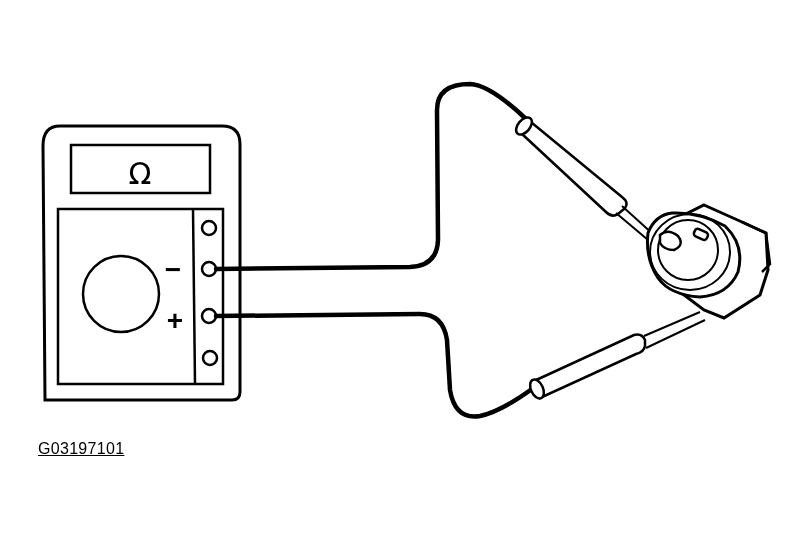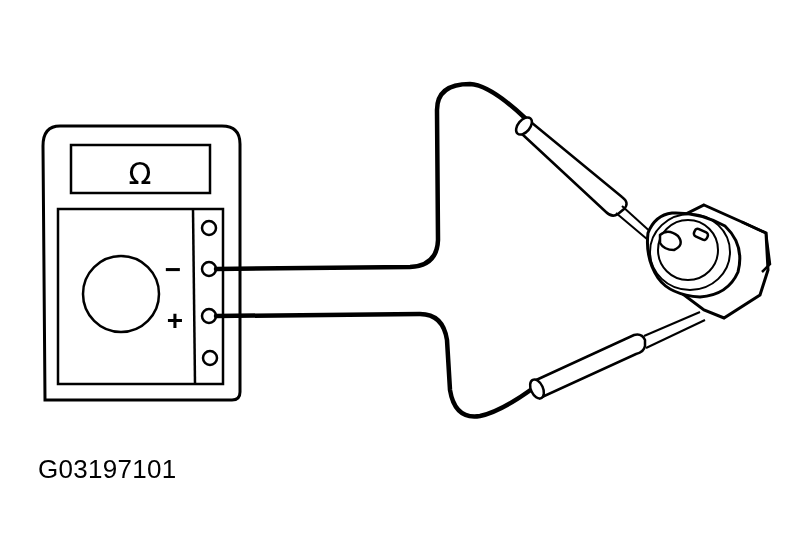--- a/index.html
+++ b/index.html
@@ -1,21 +1,21 @@
 <!DOCTYPE html>
 <html><head>
   <meta charset="utf-8">
   <style>
     html, body { margin: 0; padding: 0; background: #ffffff; }
     body { width: 812px; height: 539px; position: relative; overflow: hidden; }
     #stage { position: absolute; left: 0; top: 0; width: 812px; height: 539px; }
     .fig-id {
-      position: absolute; left: 38px; top: 454px;
+      position: absolute; left: 38px; top: 440px;
       font-family: "Liberation Sans", sans-serif;
-      font-size: 26px; color: #000; letter-spacing: 0.3px;
+      font-size: 16px; color: #000; letter-spacing: 0.3px; text-decoration: underline;
     }
     .symbol {
       font-family: "DejaVu Sans", sans-serif;
       font-size: 30px; fill: #000;
     }
     .pm {
       font-family: "Liberation Sans", sans-serif;
       font-weight: bold; font-size: 28px; fill: #000;
     }
   </style>

